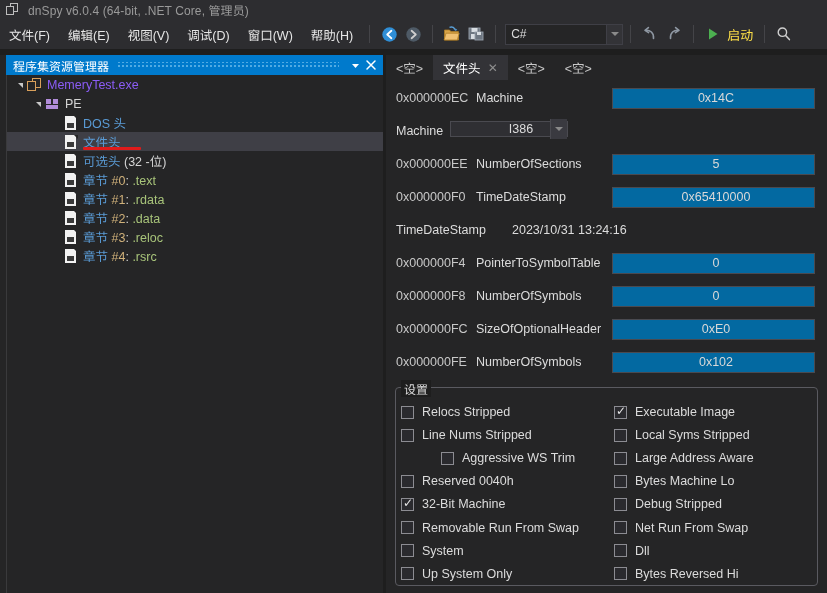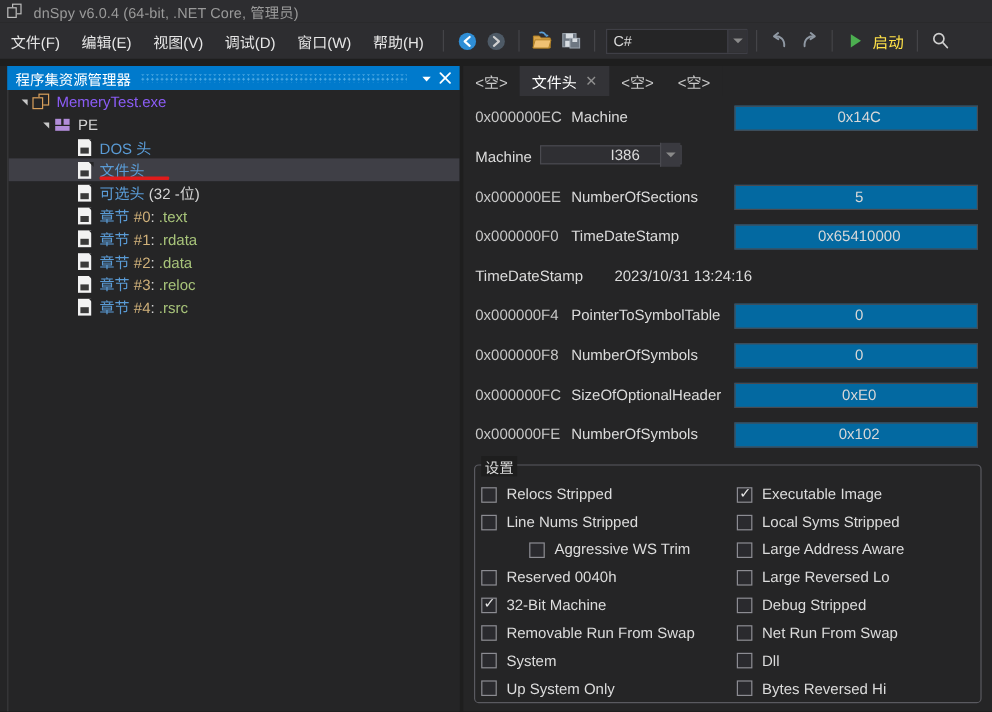--- a/index.html
+++ b/index.html
@@ -751,21 +751,21 @@
       <div class="cbrow" style="left: 614px; top: 428.1px;">
         <div class="cbox"></div>
         <div class="cblabel">Local Syms Stripped</div>
       </div>
       <div class="cbrow" style="left: 614px; top: 451.2px;">
         <div class="cbox"></div>
         <div class="cblabel">Large Address Aware</div>
       </div>
       <div class="cbrow" style="left: 614px; top: 474.3px;">
         <div class="cbox"></div>
-        <div class="cblabel">Large Reversed Lo</div>
+        <div class="cblabel">Bytes Machine Lo</div>
       </div>
       <div class="cbrow" style="left: 614px; top: 497.4px;">
         <div class="cbox"></div>
         <div class="cblabel">Debug Stripped</div>
       </div>
       <div class="cbrow" style="left: 614px; top: 520.5px;">
         <div class="cbox"></div>
         <div class="cblabel">Net Run From Swap</div>
       </div>
       <div class="cbrow" style="left: 614px; top: 543.6px;">

